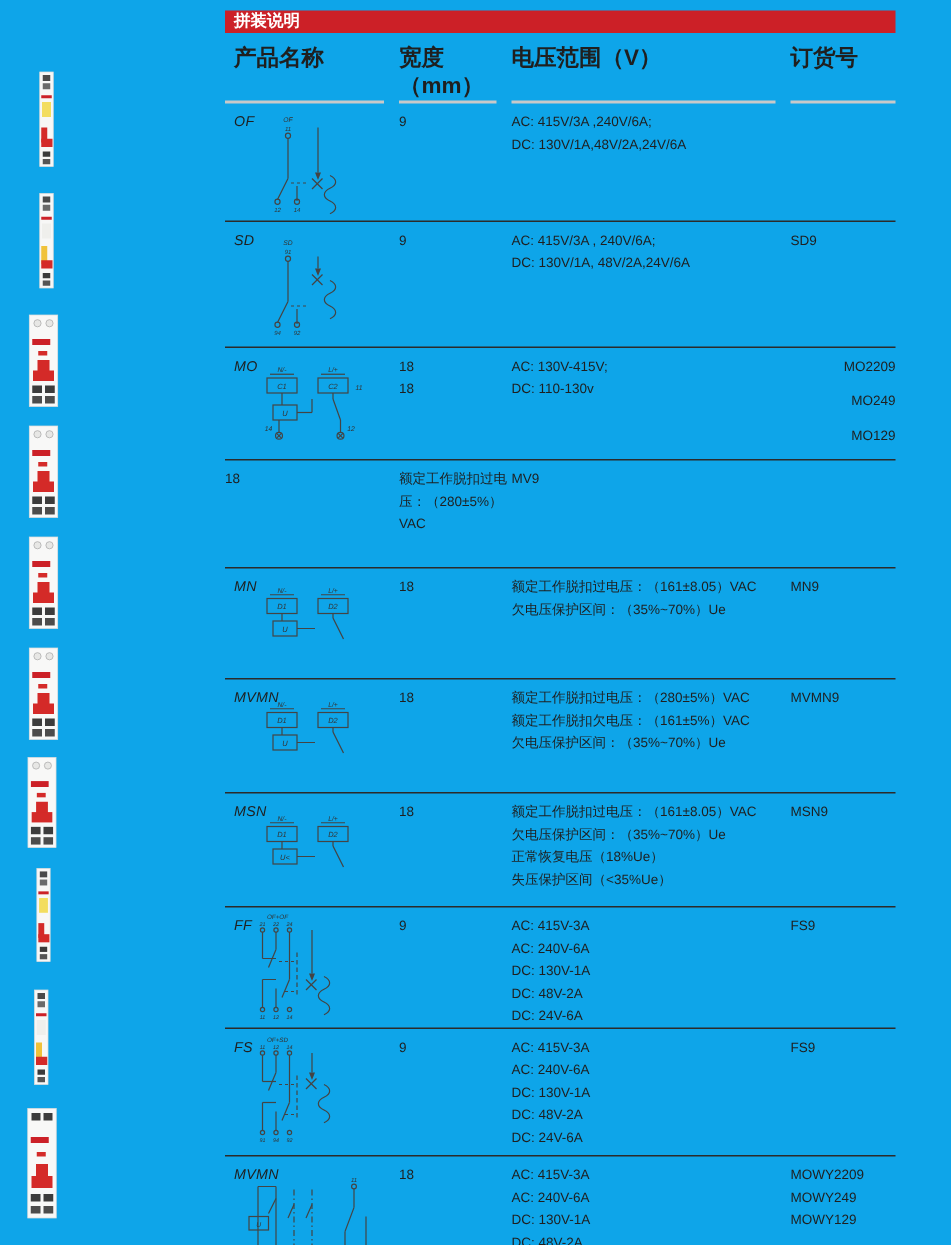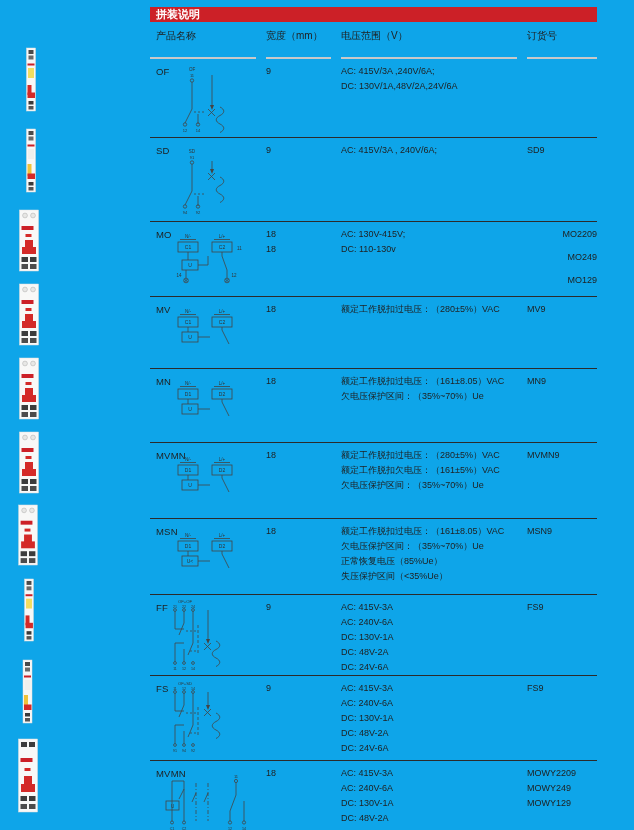--- a/index.html
+++ b/index.html
@@ -10,31 +10,31 @@
   
   .photo { position:absolute; }
   
   .content { position:absolute; left:150px; top:7px; width:447px; }
   .titlebar {
     background:#cc2027; color:#ffffff; font-weight:bold; font-size:11px;
     height:15px; line-height:15px; padding-left:6px;
   }
   .thead { display:grid; grid-template-columns:116px 75px 186px 70px; padding-top:7px; }
   .thead .hcell {
-    font-weight:normal; font-size:10px; padding-bottom:14px;
+    font-weight:bold; font-size:15px; padding-bottom:0;
     border-bottom:2px solid #c9c9c9; margin-right:10px;
   }
   .thead .hcell:last-child { margin-right:0; }
   .thead .hcell.h1 { padding-left:6px; }
   .row {
     display:grid; grid-template-columns:116px 75px 186px 70px;
     border-bottom:1.5px solid #2b2b2b; position:relative;
   }
   .cell { font-size:9px; line-height:15px; padding-top:5px; }
-  .name-cell { position:relative; padding-left:6px; }
+  .name-cell { position:relative; padding-left:6px;font-style:italic; }
   .pname { font-size:9.5px; letter-spacing:0.2px; }
   .diag { position:absolute; }
   .diag text { fill:#333; font-family:"Liberation Sans", sans-serif; }
   .diag line, .diag path, .diag circle, .diag rect, .diag polyline { stroke:#444; stroke-width:0.8; fill:none; }
   .diag .arrowhead { fill:#444; stroke:none; }
   .order-cell.spread > div { margin-bottom:8px;text-align:right; }
 </style>
 </head>
 <body>
 
@@ -234,20 +234,21 @@
           <line x1="42" y1="26" x2="49" y2="33"></line>
             <line x1="49" y1="26" x2="42" y2="33"></line>
           <path d="M54,30 c5,2.5 5,6 0,8.5 c-5,2.5 -5,6 0,8.5 c5,2.5 5,6 0,8.5"></path>
         </svg>
       </div>
       <div class="cell">
         <div>9</div>
       </div>
       <div class="cell">
         <div>AC: 415V/3A , 240V/6A;</div>
+        <div>DC: 130V/1A, 48V/2A,24V/6A</div>
       </div>
       <div class="cell order-cell">
         <div>SD9</div>
       </div>
     </div>
 
     <div class="row" style="min-height:70px">
       <div class="cell name-cell">
         <span class="pname">MO</span>
         <svg class="diag" style="left:14px;top:10px" width="100" height="56" viewBox="0 0 100 56">
@@ -288,39 +289,20 @@
         <div>DC: 110-130v</div>
       </div>
       <div class="cell order-cell spread">
         <div>MO2209</div>
         <div>MO249</div>
         <div>MO129</div>
       </div>
     </div>
 
     <div class="row" style="min-height:71px">
-      <div class="cell name-cell">
-        <span class="pname">MV</span>
-        <svg class="diag" style="left:14px;top:10px" width="100" height="40" viewBox="0 0 100 40">
-          <text x="24" y="6" font-size="4.5" text-anchor="middle">N/-</text>
-          <line x1="16" y1="7.5" x2="32" y2="7.5"></line>
-          <text x="58" y="6" font-size="4.5" text-anchor="middle">L/+</text>
-          <line x1="50" y1="7.5" x2="66" y2="7.5"></line>
-          <rect x="14" y="10" width="20" height="10"></rect>
-          <text x="24" y="17.3" font-size="5" text-anchor="middle">C1</text>
-          <rect x="48" y="10" width="20" height="10"></rect>
-          <text x="58" y="17.3" font-size="5" text-anchor="middle">C2</text>
-          <line x1="24" y1="20" x2="24" y2="25"></line>
-          <rect x="18" y="25" width="16" height="10"></rect>
-          <text x="26" y="32.3" font-size="5" text-anchor="middle">U</text>
-          <line x1="34" y1="30" x2="46" y2="30"></line>
-          <line x1="58" y1="20" x2="58" y2="23"></line>
-          <line x1="58" y1="23" x2="65" y2="37"></line>
-        </svg>
-      </div>
       <div class="cell">
         <div>18</div>
       </div>
       <div class="cell">
         <div>额定工作脱扣过电压：（280±5%）VAC</div>
       </div>
       <div class="cell order-cell">
         <div>MV9</div>
       </div>
     </div>
@@ -409,21 +391,21 @@
           <line x1="58" y1="20" x2="58" y2="23"></line>
           <line x1="58" y1="23" x2="65" y2="37"></line>
         </svg>
       </div>
       <div class="cell">
         <div>18</div>
       </div>
       <div class="cell">
         <div>额定工作脱扣过电压：（161±8.05）VAC</div>
         <div>欠电压保护区间：（35%~70%）Ue</div>
-        <div>正常恢复电压（85%Ue）</div>
+        <div>正常恢复电压（18%Ue）</div>
         <div>失压保护区间（&lt;35%Ue）</div>
       </div>
       <div class="cell order-cell">
         <div>MSN9</div>
       </div>
     </div>
 
     <div class="row" style="min-height:80px">
       <div class="cell name-cell">
         <span class="pname">FF</span>

